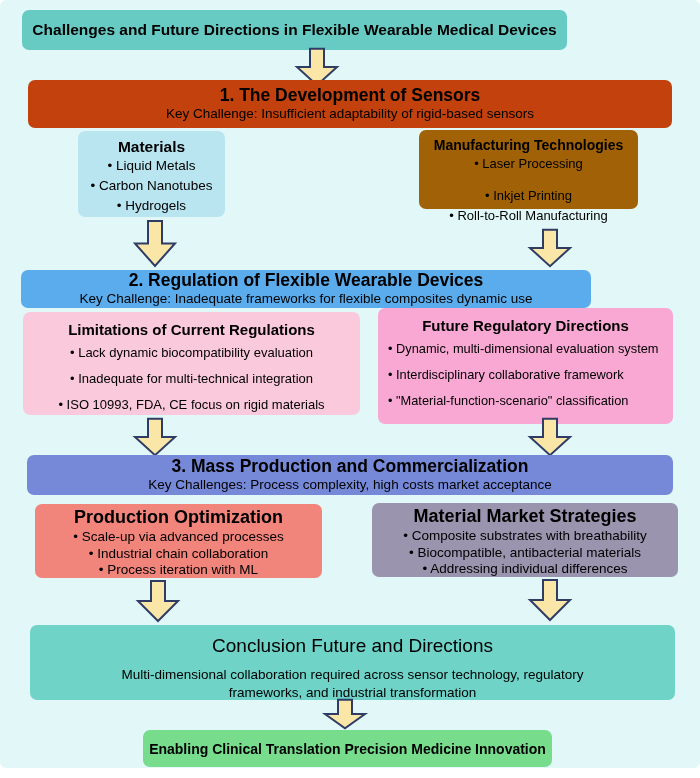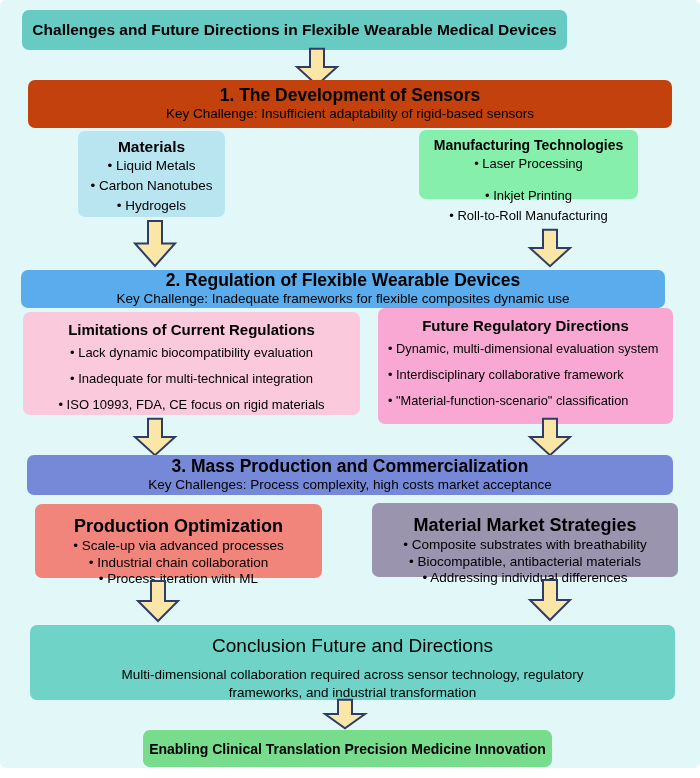--- a/index.html
+++ b/index.html
@@ -31,21 +31,21 @@
 
   .manufacturing { padding-top:6px; }
   .manufacturing .sub-title { font-size:14px; line-height:18px; }
   .manufacturing .bullet { font-size:13px; line-height:20px; }
   .manufacturing .bullet.gap { margin-top:12px; }
 
   .regbox .sub-title { font-size:15px; line-height:20px; margin-top:2px; }
   .regbox .bullet { font-size:13px; line-height:26px; }
   .tanbox .bullet { text-align:left; padding-left:10px; font-size:12.8px; }
 
-  .prodbox { padding-top:11px; }
+  .prodbox { padding-top:2px; }
   .prodbox .sub-title { font-size:18px; line-height:23px; }
   .prodbox .bullet { font-size:13.5px; line-height:16.5px; }
 
   .conclusion { padding-top:9px; }
   .conclusion-title { font-weight:normal; font-size:19px; line-height:24px; margin-bottom:3px; }
   .conclusion-body { font-size:13.5px; line-height:18px; width:480px; margin:8px auto; }
 
   .arrow { position:absolute; display:block; overflow:visible; }
   .arrow path { stroke-width:2px; }
 </style>
@@ -68,35 +68,35 @@
     <div class="sec-sub">Key Challenge: Insufficient adaptability of rigid-based sensors</div>
   </div>
 
   <div class="box sub materials" style="left: 78px; top: 131px; width: 147px; height: 86px; background-color: rgb(185, 229, 241);">
     <div class="sub-title">Materials</div>
     <div class="bullet">• Liquid Metals</div>
     <div class="bullet">• Carbon Nanotubes</div>
     <div class="bullet">• Hydrogels</div>
   </div>
 
-  <div class="box sub manufacturing" style="left: 419px; top: 130px; width: 219px; height: 69px; background-color: #86efac;">
+  <div class="box sub manufacturing" style="left: 419px; top: 130px; width: 219px; height: 79px; background-color: #a16207;">
     <div class="sub-title">Manufacturing Technologies</div>
     <div class="bullet">• Laser Processing</div>
     <div class="bullet gap">• Inkjet Printing</div>
     <div class="bullet">• Roll-to-Roll Manufacturing</div>
   </div>
 
   <svg class="arrow" style="left:133px;top:220px" width="44" height="47" viewBox="0 0 44 44" preserveAspectRatio="none">
     <path d="M15 1 L29 1 L29 22 L42 22 L22 43 L2 22 L15 22 Z" vector-effect="non-scaling-stroke" style="fill: rgb(250, 231, 168); stroke: rgb(47, 61, 102);"></path>
   </svg>
   <svg class="arrow" style="left:528px;top:229px" width="44" height="38" viewBox="0 0 44 44" preserveAspectRatio="none">
     <path d="M15 1 L29 1 L29 22 L42 22 L22 43 L2 22 L15 22 Z" vector-effect="non-scaling-stroke" style="fill: rgb(250, 231, 168); stroke: rgb(47, 61, 102);"></path>
   </svg>
 
-  <div class="box sec" style="left: 21px; top: 270px; width: 644px; height: 38px; background-color: rgb(91, 172, 236);">
+  <div class="box sec" style="left: 21px; top: 270px; width: 570px; height: 38px; background-color: rgb(91, 172, 236);">
     <div class="sec-title">2. Regulation of Flexible Wearable Devices</div>
     <div class="sec-sub">Key Challenge: Inadequate frameworks for flexible composites dynamic use</div>
   </div>
 
   <div class="box sub regbox" style="left: 23px; top: 312px; width: 337px; height: 103px; background-color: rgb(251, 201, 220);">
     <div class="sub-title">Limitations of Current Regulations</div>
     <div class="bullet">• Lack dynamic biocompatibility evaluation</div>
     <div class="bullet">• Inadequate for multi-technical integration</div>
     <div class="bullet">• ISO 10993, FDA, CE focus on rigid materials</div>
   </div>

